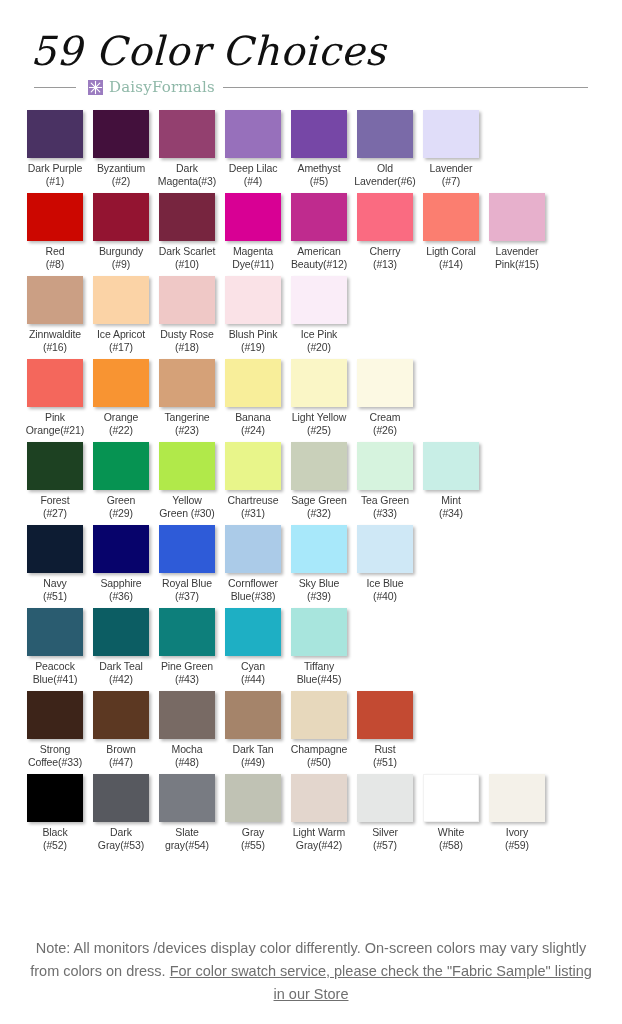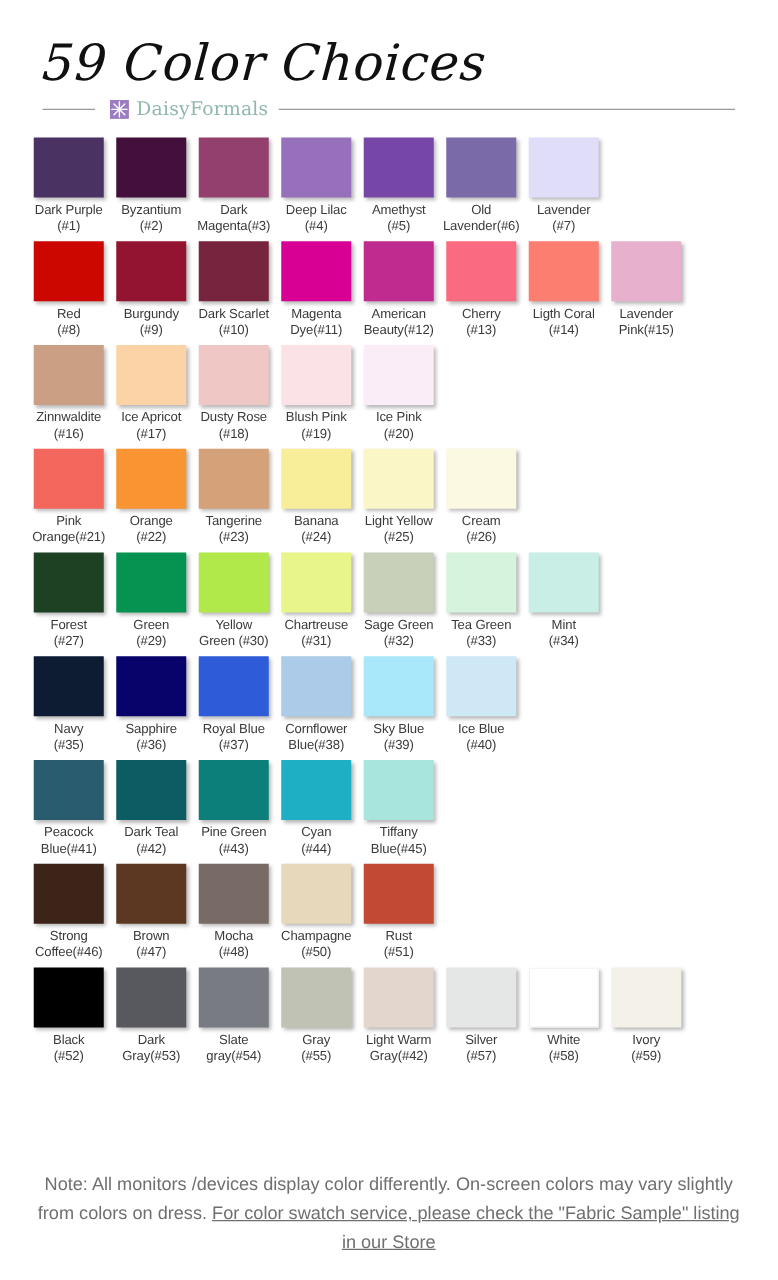--- a/index.html
+++ b/index.html
@@ -380,21 +380,21 @@
         <div class="cap">Mint
 (#34)</div>
       </div>
     </div>
     <div class="row">
       <div class="cell">
         <div class="chip-wrap">
           <div class="chip" style="background: rgb(13, 28, 51);"></div>
         </div>
         <div class="cap">Navy
-(#35)</div>
+(#51)</div>
       </div>
       <div class="cell">
         <div class="chip-wrap">
           <div class="chip" style="background: rgb(7, 3, 107);"></div>
         </div>
         <div class="cap">Sapphire
 (#36)</div>
       </div>
       <div class="cell">
         <div class="chip-wrap">
@@ -461,35 +461,42 @@
         <div class="cap">Tiffany
 Blue(#45)</div>
       </div>
     </div>
     <div class="row">
       <div class="cell">
         <div class="chip-wrap">
           <div class="chip" style="background: rgb(61, 36, 25);"></div>
         </div>
         <div class="cap">Strong
-Coffee(#46)</div>
+Coffee(#33)</div>
       </div>
       <div class="cell">
         <div class="chip-wrap">
           <div class="chip" style="background: rgb(92, 56, 34);"></div>
         </div>
         <div class="cap">Brown
 (#47)</div>
       </div>
       <div class="cell">
         <div class="chip-wrap">
           <div class="chip" style="background: rgb(120, 106, 100);"></div>
         </div>
         <div class="cap">Mocha
 (#48)</div>
+      </div>
+      <div class="cell">
+        <div class="chip-wrap">
+          <div class="chip" style="background: rgb(165, 132, 106);"></div>
+        </div>
+        <div class="cap">Dark Tan
+(#49)</div>
       </div>
       <div class="cell">
         <div class="chip-wrap">
           <div class="chip" style="background: rgb(231, 216, 188);"></div>
         </div>
         <div class="cap">Champagne
 (#50)</div>
       </div>
       <div class="cell">
         <div class="chip-wrap">

